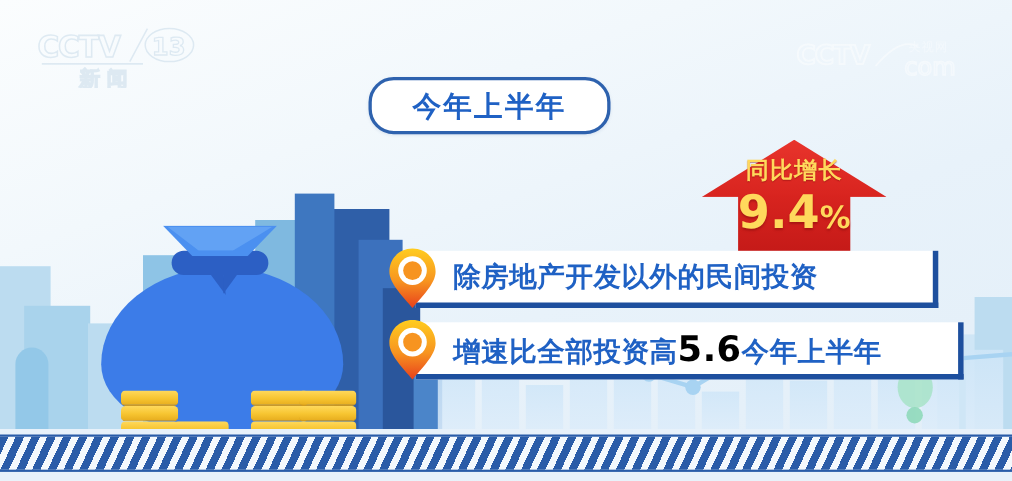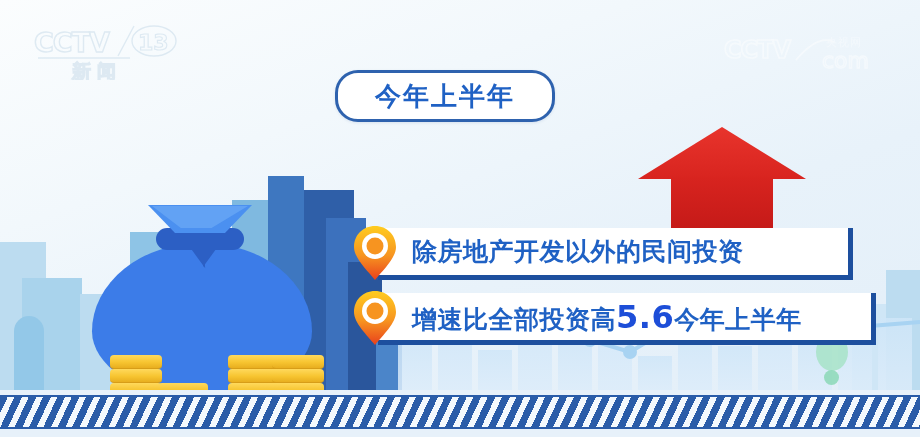--- a/index.html
+++ b/index.html
@@ -85,21 +85,21 @@
   .arrow-t2 .pct{font-size:28px;}
 
   
   .row{position:absolute;height:47px;}
   .row-box{position:absolute;left:26px;top:0;height:47px;background:#ffffff;
     border-right:5px solid #1d4f9e;border-bottom:5px solid #1d4f9e;
     display:flex;align-items:center;}
   .row-text{font-size:25px;font-weight:bold;color:#1f61c4;letter-spacing:.5px;
     padding-left:34px;padding-right:14px;white-space:nowrap;
     font-family:"DejaVu Sans","Liberation Sans",sans-serif;}
-  .row-text .hl{color:#1d4ed8;font-size:32px;}
+  .row-text .hl{color:#000000;font-size:32px;}
   .pin{position:absolute;left:0;top:-4px;width:46px;height:58px;}
 
   #row1{left:352px;top:228px;}
   #row1 .row-box{width:470px;align-items:center;}
   #row2{left:352px;top:293px;}
   #row2 .row-box{width:493px;}
 </style>
 </head>
 <body>
 
@@ -214,20 +214,24 @@
     </svg>
   </div>
 
   <div class="badge">
     <span>今年上半年</span>
   </div>
 
   <div class="arrow">
     <div class="arrow-head"></div>
     <div class="arrow-body"></div>
+    <div class="arrow-t1">同比增长</div>
+    <div class="arrow-t2">
+      <span class="num">9.4</span><span class="pct">%</span>
+    </div>
   </div>
 
   <div class="row" id="row1">
     <div class="row-box">
       <div class="row-text">除房地产开发以外的民间投资</div>
     </div>
     <svg class="pin" viewBox="0 0 46 58">
       <defs>
         <linearGradient id="pg1" x1="0" y1="0" x2="0" y2="1">
           <stop offset="0%" stop-color="#ffcc1f"></stop>

